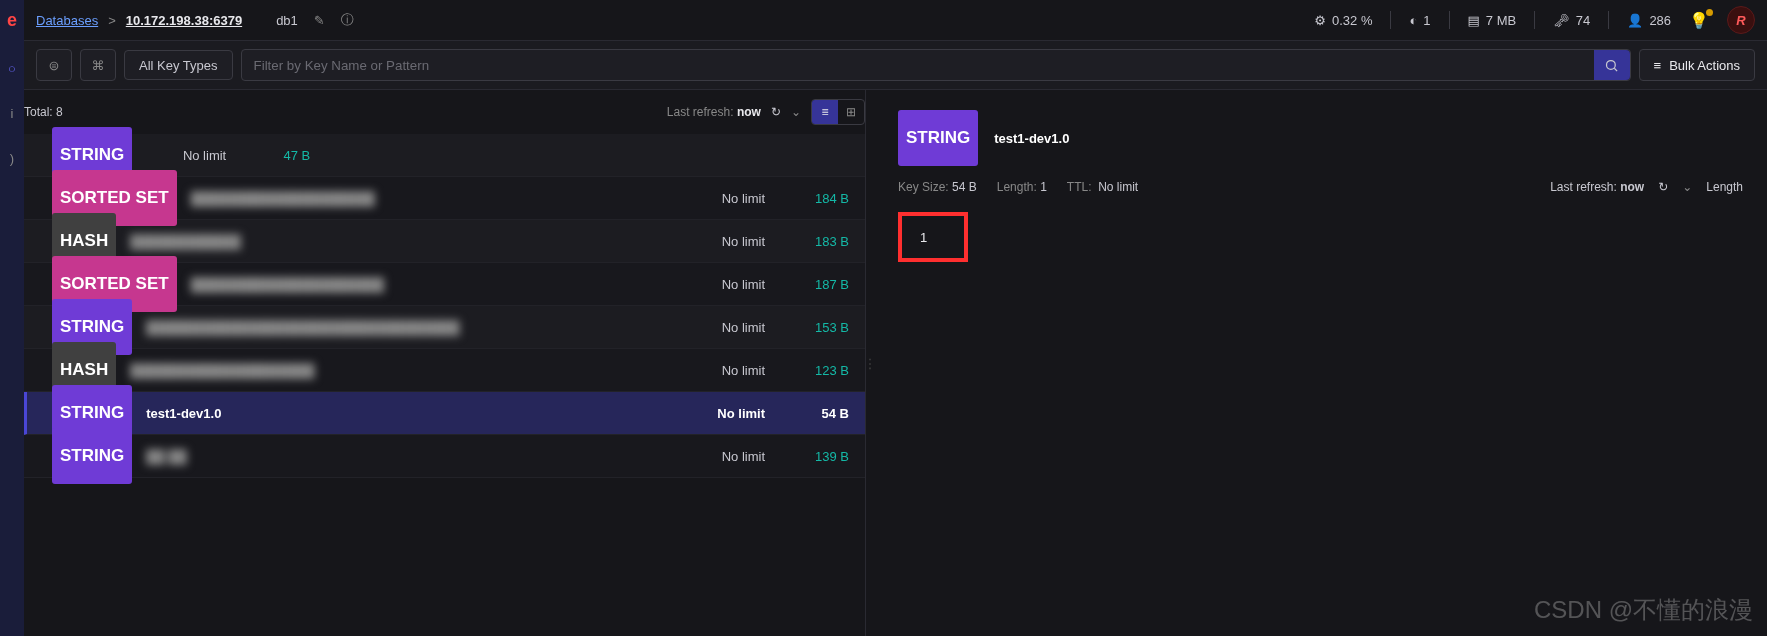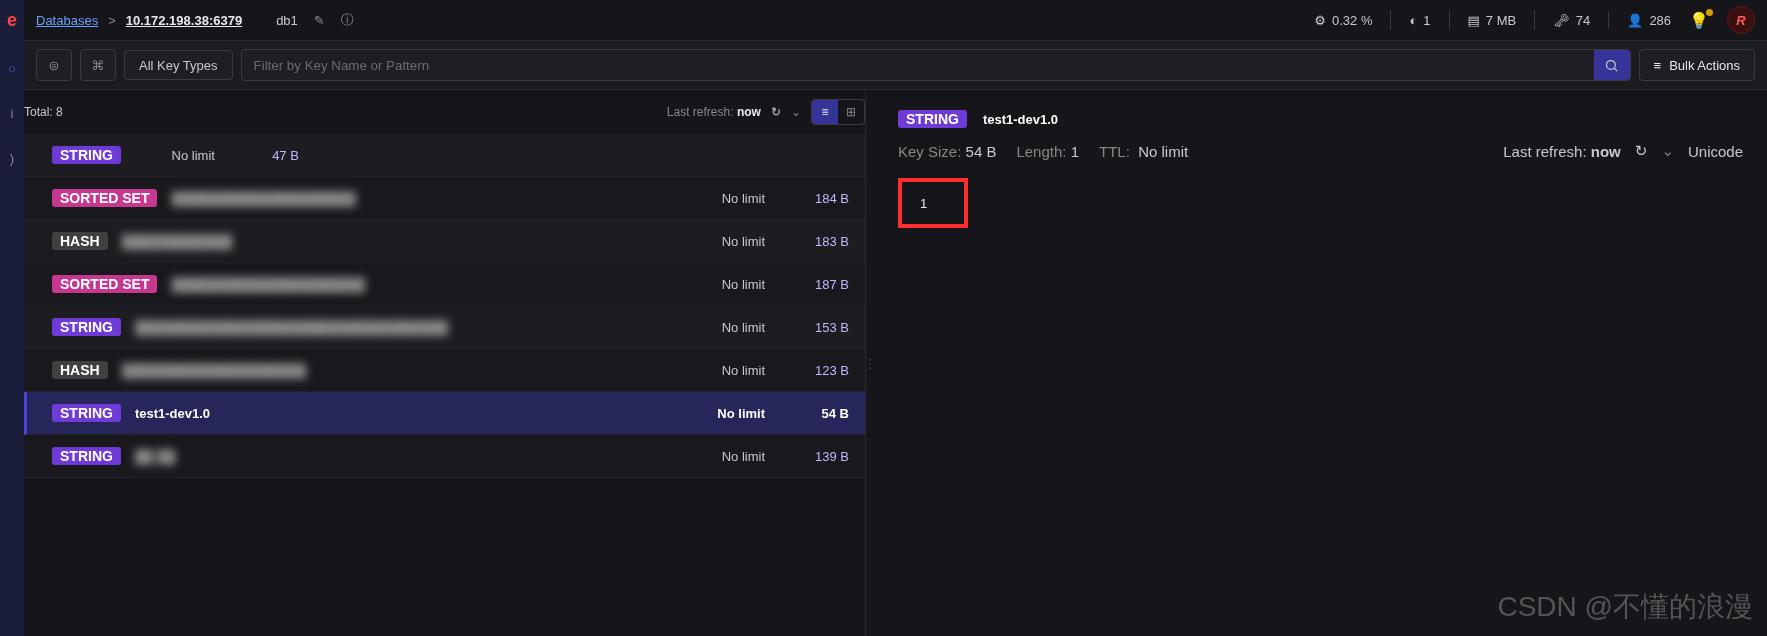--- a/index.html
+++ b/index.html
@@ -124,52 +124,52 @@
   height: 43px;
   display: flex; align-items: center;
   padding: 0 16px 0 28px;
   gap: 14px;
   border-bottom: 1px solid #222228;
   background: #1c1c21;
 }
 .key-row:nth-child(even){ background:#18181d; }
 .key-row.selected { background: #26265a; border-left: 3px solid #4a46d6; padding-left:25px; }
 .badge {
-  font-size: 14px; font-weight: 700;
-  padding: 1px 8px; border-radius: 3px;
+  font-size: 17px; font-weight: 700;
+  padding: 18px 8px; border-radius: 3px;
   color: #fff;
   min-width: 54px; text-align: center;
 }
 .badge.STRING { background: #6f3bd6; }
 .badge.SORTED { background: #c6378f; }
 .badge.HASH { background: #404040; }
 .key-name { flex: 1; color: #e0e0e6; }
 .key-name .blur { filter: blur(4px); color:#888; }
 .key-ttl { width: 80px; text-align: right; color: #c8c8d0; }
-.key-size { width: 70px; text-align: right; color: #c4b5fd; }
+.key-size { width: 70px; text-align: right; color: #14b8a6; }
 .key-row.selected .key-ttl, .key-row.selected .key-size, .key-row.selected .key-name { color:#fff; font-weight:600; }
 .resizer { width: 8px; display:flex; align-items:center; justify-content:center; color:#444; cursor:col-resize; }
 .detail-panel { flex: 1; display: flex; flex-direction: column; padding: 20px 24px; }
 .detail-header { display:flex; align-items:center; gap:16px; margin-bottom: 14px; }
 .detail-title { color:#fff; font-weight:600; }
-.detail-meta { display:flex; align-items:center; gap:20px; margin-bottom: 18px; color:#c8c8d0; font-size:15px; }
+.detail-meta { display:flex; align-items:center; gap:20px; margin-bottom: 18px; color:#c8c8d0; font-size:12px; }
 .detail-meta .lbl { color:#888; }
 .detail-meta-right { margin-left:auto; display:flex; align-items:center; gap:14px; }
 .value-box {
   border: 4px solid #ff2f2f;
   width: 70px; height: 50px;
   display:flex; align-items:center;
   padding-left: 18px;
   color:#e8e8ec;
 }
 .watermark {
   position: fixed;
   right: 14px; bottom: 10px;
   color: rgba(200,200,200,0.35);
-  font-size: 28px;
+  font-size: 24px;
   pointer-events: none;
 }
 svg { width: 15px; height: 15px; }
 </style>
 </head>
 <body>
 
 <div class="app">
   <div class="left-rail">
     <div class="logo">e</div>
@@ -319,21 +319,21 @@
           <span><span class="lbl">Key Size:</span> <span>54 B</span></span>
           <span><span class="lbl">Length:</span> <span>1</span></span>
           <span><span class="lbl">TTL:</span>&nbsp;&nbsp;<span>No limit</span></span>
           <div class="detail-meta-right">
             <span class="refresh-txt">
               <span>Last refresh:</span>
               <b>now</b>
             </span>
             <span>↻</span>
             <span style="color:#888;">⌄</span>
-            <span>Unicode</span>
+            <span>Length</span>
           </div>
         </div>
         <div class="value-box">
           <span>1</span>
         </div>
       </div>
     </div>
   </div>
 </div>
 

